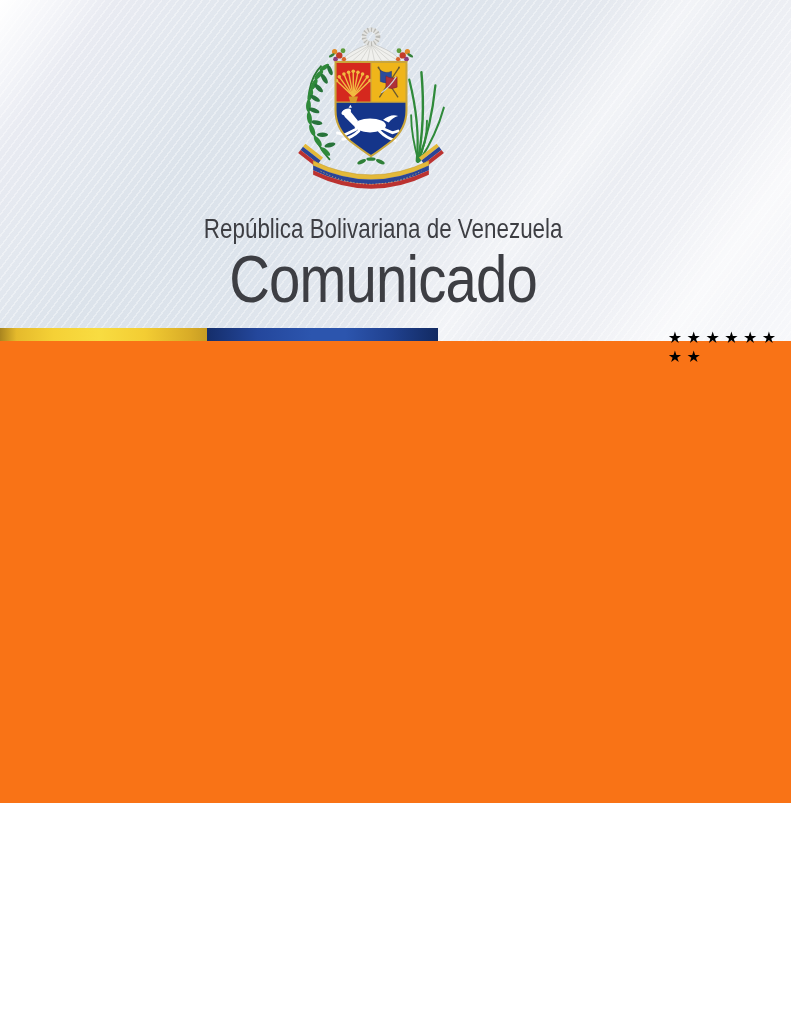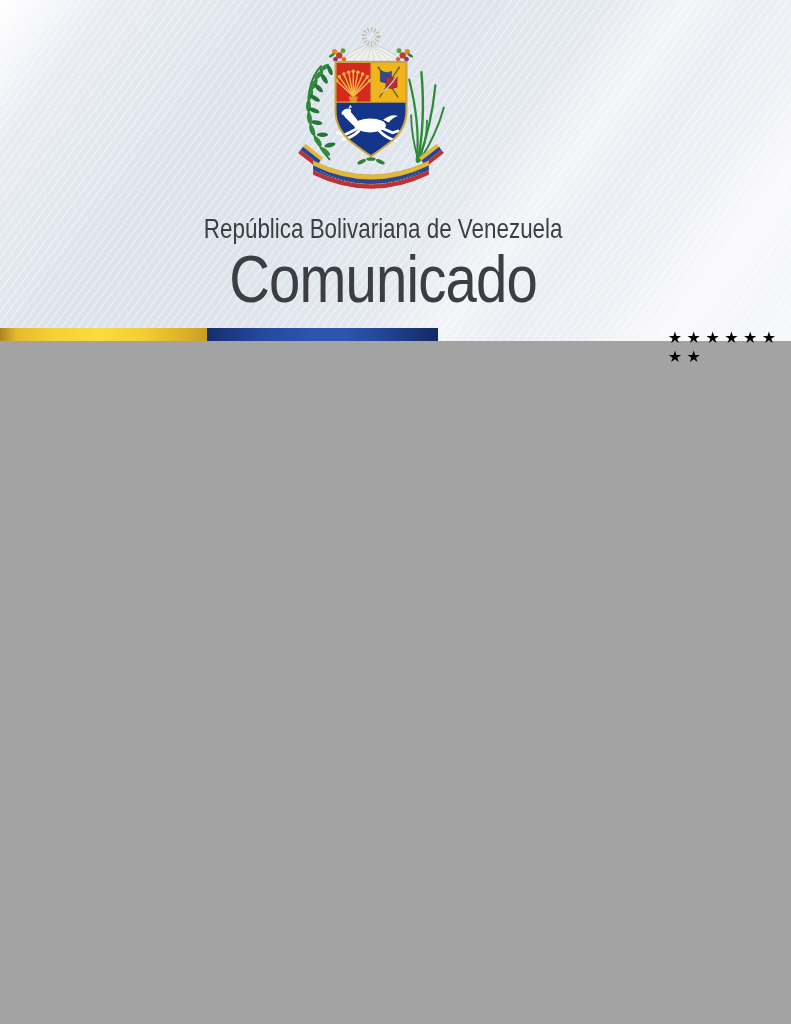--- a/index.html
+++ b/index.html
@@ -1,18 +1,18 @@
 <!DOCTYPE html>
 <html><head>
 <meta charset="utf-8">
 <style>
   html,body{margin:0;padding:0;background:#fff;}
   .page{
-    position:relative;width:791px;height:1024px;overflow:hidden;
-    font-family:"Liberation Sans",sans-serif;background:#a3a3a3;
+    position:relative;width:791px;height:803px;overflow:hidden;
+    font-family:"Liberation Sans",sans-serif;background:#f97316;
   }
   
   .header{
     position:absolute;top:0;left:0;width:791px;height:341px;
     background:
       linear-gradient(127deg,
         #ffffff 0%,#f4f5f9 6%,#e9ebf2 11%,#e3e8ef 20%,#dce3eb 29%,
         #dde4ec 43%,#e2e7ee 53%,#e8ebf1 64%,#edeff4 76%,#f2f3f7 87%,#f7f8fb 100%);
   }
   .header::before{ 

